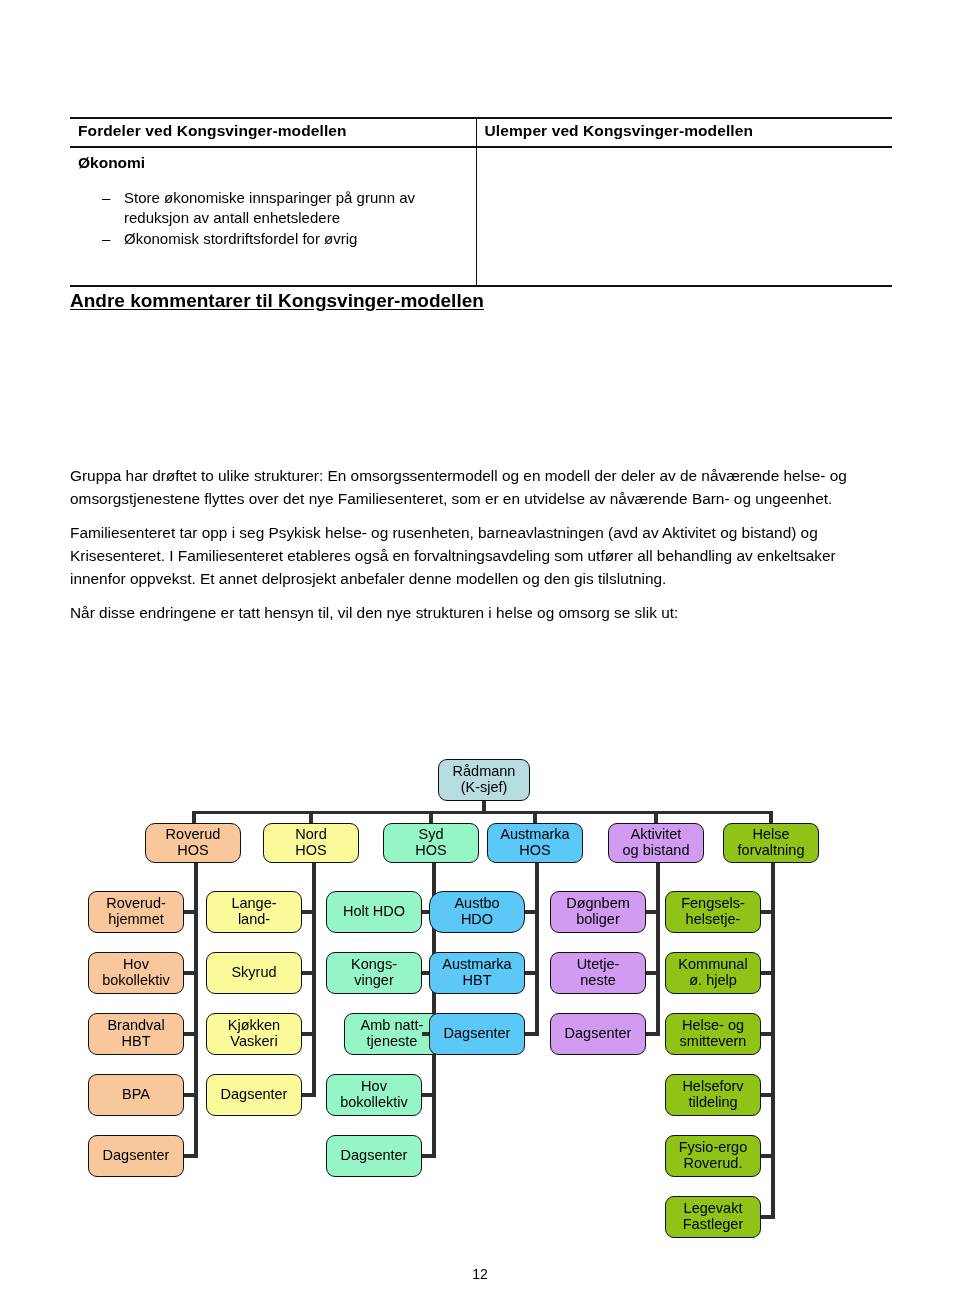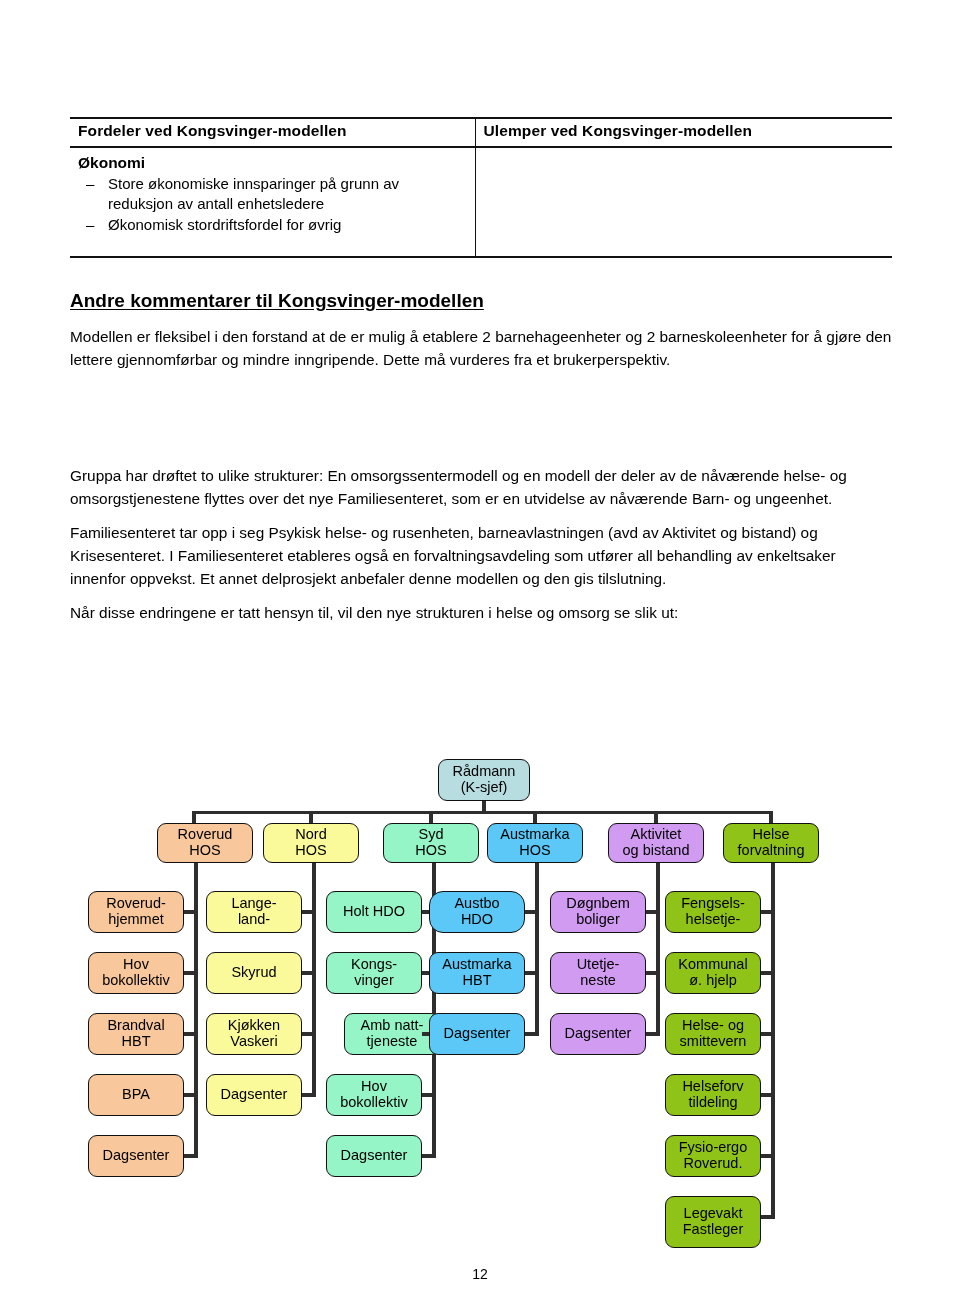--- a/index.html
+++ b/index.html
@@ -52,21 +52,21 @@
   .cmp-table .col-right { width: 418px; border-left: 1.4px solid #111; }
   .cmp-table .tbody-row { border-bottom: 2.2px solid #111; }
 
   .sub-head {
     font-weight: bold;
     font-size: 15.5px;
     margin: 0 0 2px 0;
   }
   ul.dashlist {
     list-style: none;
-    margin: 0;
+    margin: 16px;
     padding: 0;
   }
   ul.dashlist li {
     position: relative;
     padding-left: 30px;
     line-height: 1.33;
     font-size: 15px;
     margin-bottom: 1px;
   }
   ul.dashlist li::before {
@@ -156,36 +156,35 @@
             <li>Økonomisk stordriftsfordel for øvrig</li>
           </ul>
         </td>
         <td class="col-right"></td>
       </tr>
     </tbody>
   </table>
 
   <div class="block" id="blk-andre">
     <h3 class="heading">Andre kommentarer til Kongsvinger-modellen</h3>
-    <p class="para">Modellen er fleksibel i den forstand at de er mulig å etablere 2 barnehageenheter og 2 barneskoleenheter for å gjøre den lettere gjennomførbar og mindre inngripende.  Dette må vurderes fra et brukerperspektiv.</p>
   </div>
 
   <div class="block" id="blk-leder">
     <p class="para">Gruppa har drøftet to ulike strukturer: En omsorgssentermodell og en modell der deler av de nåværende helse- og omsorgstjenestene flyttes over det nye Familiesenteret, som er en utvidelse av nåværende Barn- og ungeenhet.</p>
     <p class="para">Familiesenteret tar opp i seg Psykisk helse- og rusenheten, barneavlastningen (avd av Aktivitet og bistand) og Krisesenteret.  I Familiesenteret etableres også en forvaltningsavdeling som utfører all behandling av enkeltsaker innenfor oppvekst.  Et annet delprosjekt anbefaler denne modellen og den gis tilslutning.</p>
     <p class="para">Når disse endringene er tatt hensyn til, vil den nye strukturen i helse og omsorg se slik ut:</p>
   </div>
 
   <div class="orgchart" id="orgchart">
       <div class="node" style="left: 438px; top: 4px; width: 92px; height: 42px; background: rgb(184, 221, 224);">Rådmann
 (K-sjef)</div>
       <div class="line v" style="left: 482.3px; top: 46px; height: 10px;"></div>
       <div class="line h" style="left: 194px; top: 56px; width: 577px;"></div>
       <div class="line v" style="left: 192.3px; top: 56px; height: 12px;"></div>
-      <div class="node" style="left: 157px; top: 68px; width: 96px; height: 40px; background: rgb(248, 199, 155);">Roverud
+      <div class="node" style="left: 145px; top: 68px; width: 96px; height: 40px; background: rgb(248, 199, 155); border-radius: 10px;">Roverud
 HOS</div>
       <div class="line v" style="left: 194.3px; top: 108px; height: 294.7px;"></div>
       <div class="node" style="left: 88px; top: 136px; width: 96px; height: 42px; background: rgb(248, 199, 155);">Roverud-
 hjemmet</div>
       <div class="line h" style="left: 184px; top: 155.3px; width: 12px;"></div>
       <div class="node" style="left: 88px; top: 197px; width: 96px; height: 42px; background: rgb(248, 199, 155);">Hov
 bokollektiv</div>
       <div class="line h" style="left: 184px; top: 216.3px; width: 12px;"></div>
       <div class="node" style="left: 88px; top: 258px; width: 96px; height: 42px; background: rgb(248, 199, 155);">Brandval
 HBT</div>
@@ -205,21 +204,21 @@
       <div class="line h" style="left: 302px; top: 216.3px; width: 12px;"></div>
       <div class="node" style="left: 206px; top: 258px; width: 96px; height: 42px; background: rgb(250, 250, 155);">Kjøkken
 Vaskeri</div>
       <div class="line h" style="left: 302px; top: 277.3px; width: 12px;"></div>
       <div class="node" style="left: 206px; top: 319px; width: 96px; height: 42px; background: rgb(250, 250, 155);">Dagsenter</div>
       <div class="line h" style="left: 302px; top: 338.3px; width: 12px;"></div>
       <div class="line v" style="left: 429.3px; top: 56px; height: 12px;"></div>
       <div class="node" style="left: 383px; top: 68px; width: 96px; height: 40px; background: rgb(150, 245, 198);">Syd
 HOS</div>
       <div class="line v" style="left: 432.3px; top: 108px; height: 294.7px;"></div>
-      <div class="node" style="left: 326px; top: 136px; width: 96px; height: 42px; background: rgb(150, 245, 198);">Holt HDO</div>
+      <div class="node" style="left: 326px; top: 136px; width: 96px; height: 42px; background: rgb(150, 245, 198); border-radius: 10px;">Holt HDO</div>
       <div class="line h" style="left: 422px; top: 155.3px; width: 12px;"></div>
       <div class="node" style="left: 326px; top: 197px; width: 96px; height: 42px; background: rgb(150, 245, 198);">Kongs-
 vinger</div>
       <div class="line h" style="left: 422px; top: 216.3px; width: 12px;"></div>
       <div class="node" style="left: 344px; top: 258px; width: 96px; height: 42px; background: rgb(150, 245, 198);">Amb natt-
 tjeneste</div>
       <div class="line h" style="left: 422px; top: 277.3px; width: 12px;"></div>
       <div class="node" style="left: 326px; top: 319px; width: 96px; height: 42px; background: rgb(150, 245, 198);">Hov
 bokollektiv</div>
       <div class="line h" style="left: 422px; top: 338.3px; width: 12px;"></div>
@@ -261,20 +260,20 @@
       <div class="line h" style="left: 761px; top: 216.3px; width: 12px;"></div>
       <div class="node" style="left: 665px; top: 258px; width: 96px; height: 42px; background: rgb(143, 195, 24);">Helse- og
 smittevern</div>
       <div class="line h" style="left: 761px; top: 277.3px; width: 12px;"></div>
       <div class="node" style="left: 665px; top: 319px; width: 96px; height: 42px; background: rgb(143, 195, 24);">Helseforv
 tildeling</div>
       <div class="line h" style="left: 761px; top: 338.3px; width: 12px;"></div>
       <div class="node" style="left: 665px; top: 380px; width: 96px; height: 42px; background: rgb(143, 195, 24);">Fysio-ergo
 Roverud.</div>
       <div class="line h" style="left: 761px; top: 399.3px; width: 12px;"></div>
-      <div class="node" style="left: 665px; top: 441px; width: 96px; height: 52px; background: rgb(143, 195, 24);">Legevakt
+      <div class="node" style="left: 665px; top: 441px; width: 96px; height: 42px; background: rgb(143, 195, 24);">Legevakt
 Fastleger</div>
       <div class="line h" style="left: 761px; top: 460.3px; width: 12px;"></div>
     </div>
 
   <div class="footer-page">12</div>
 
 </div>
 
 </body></html>

